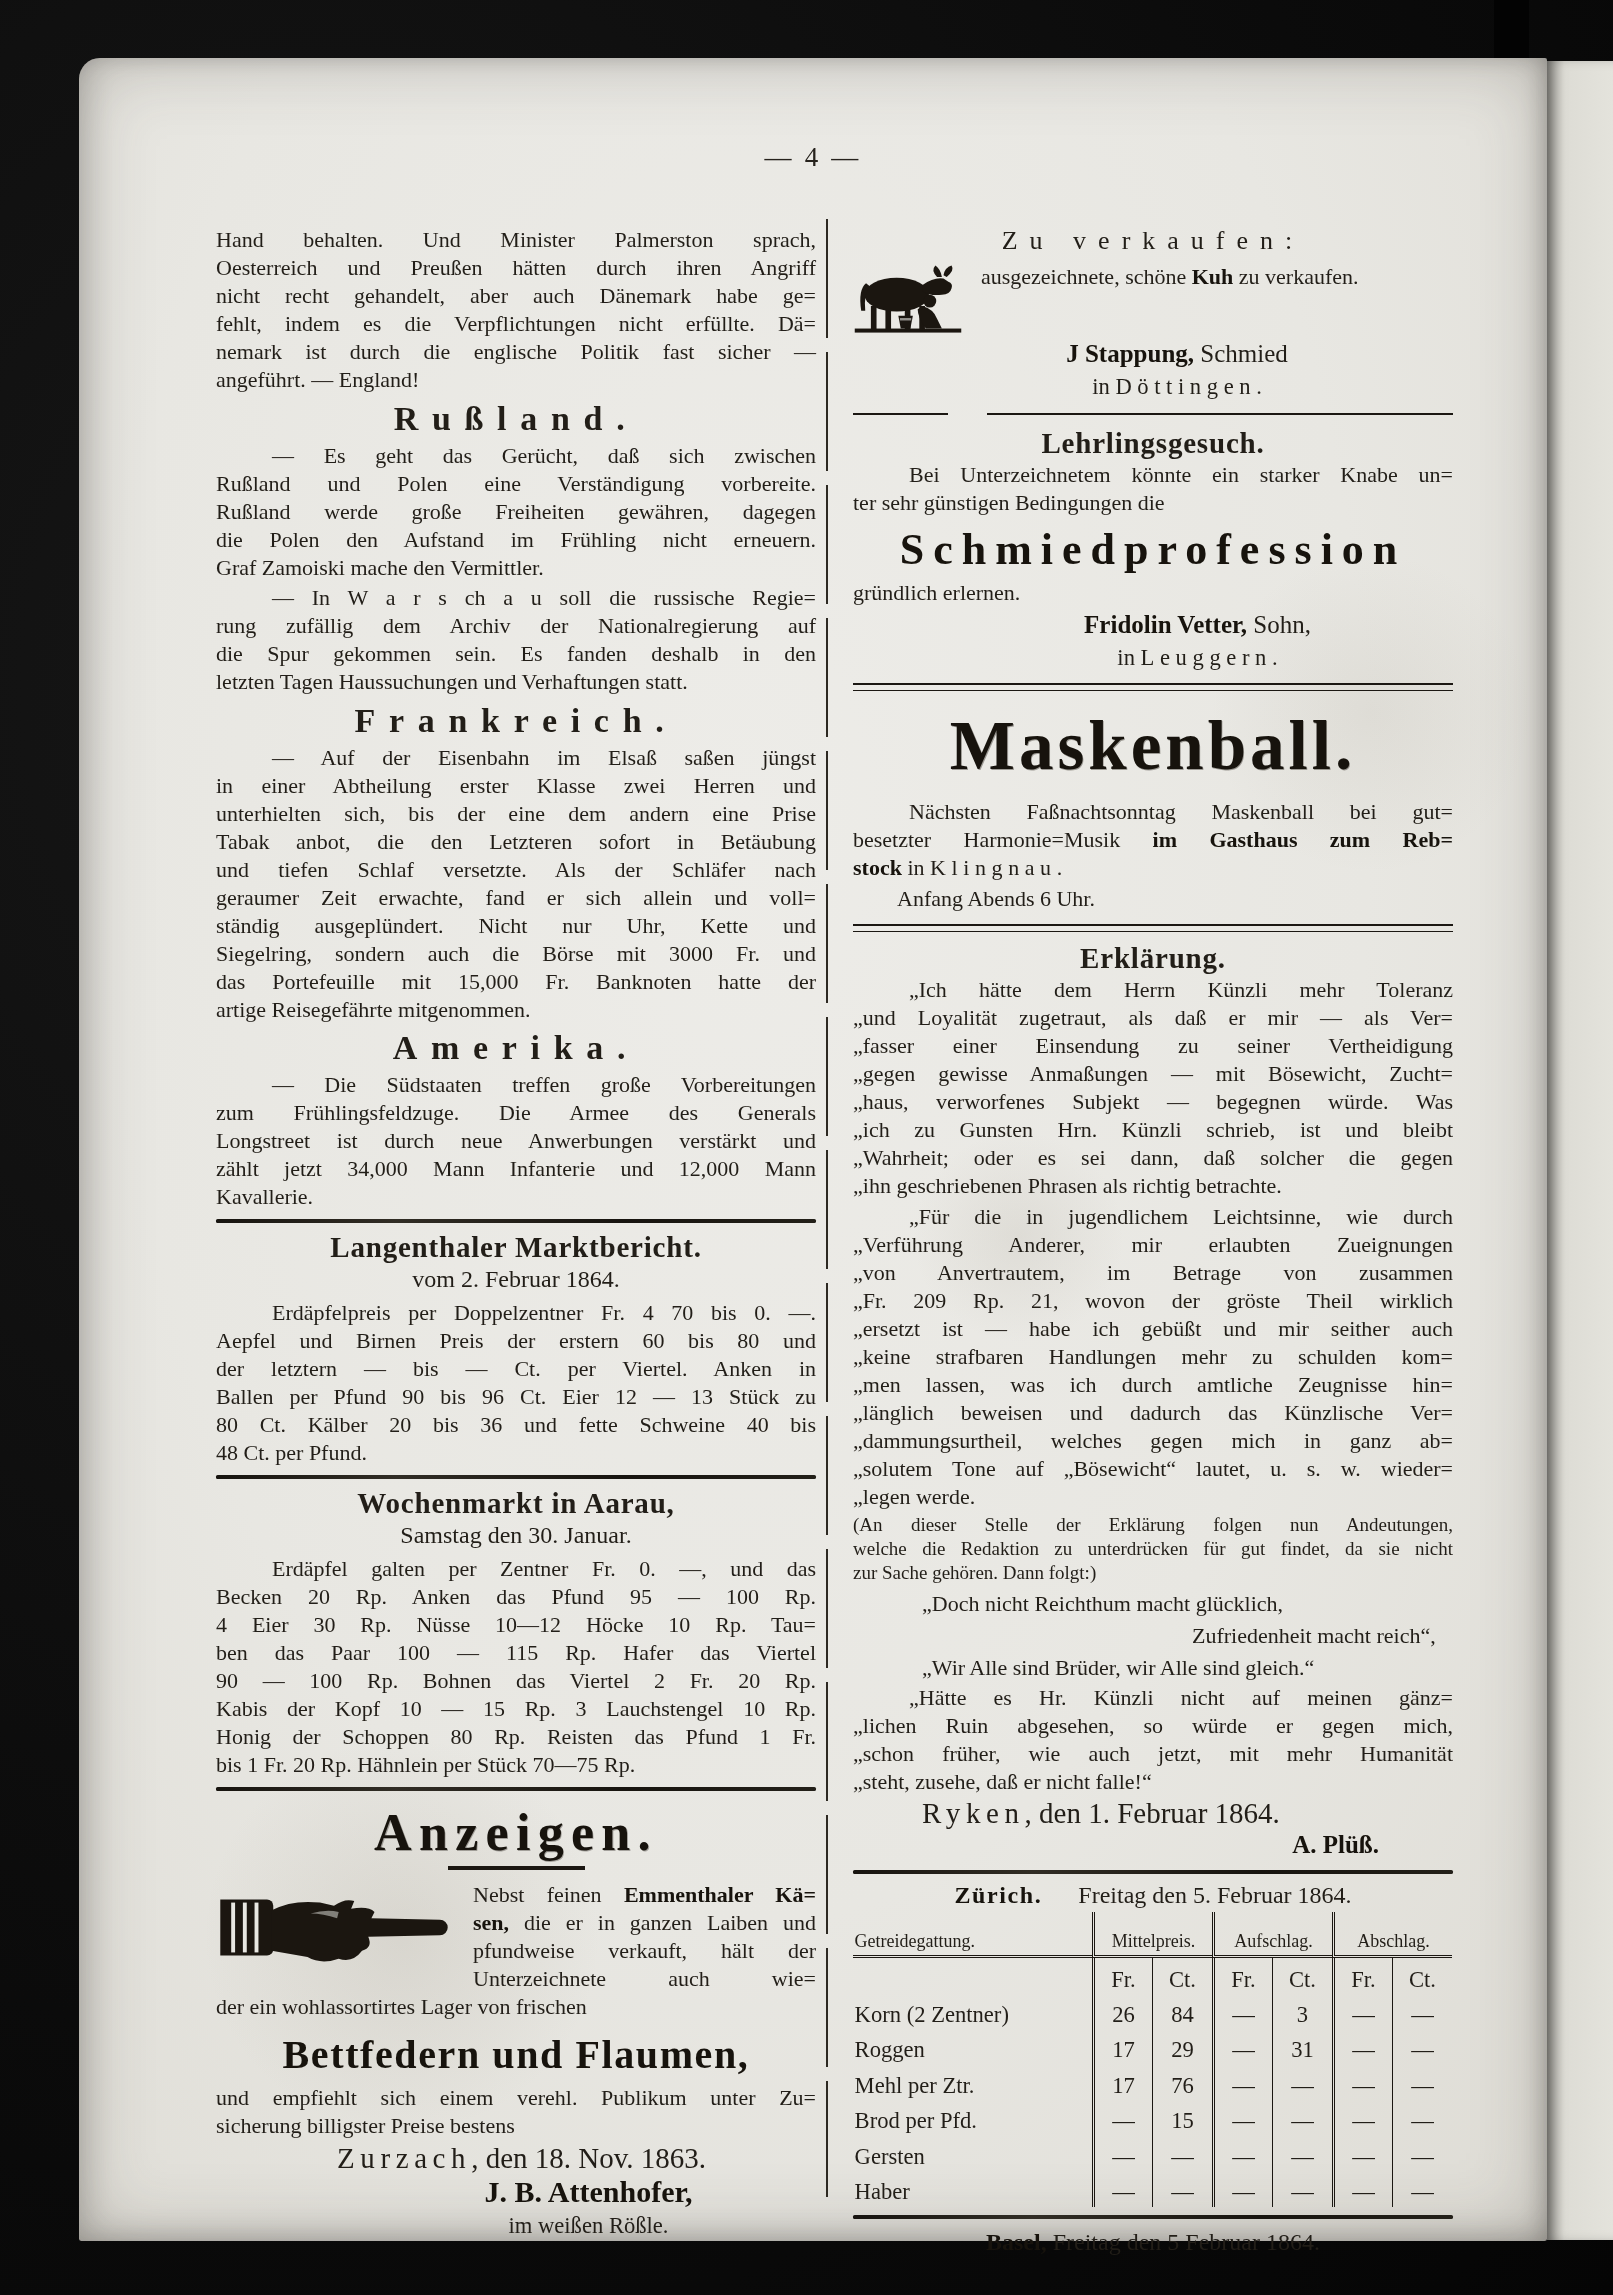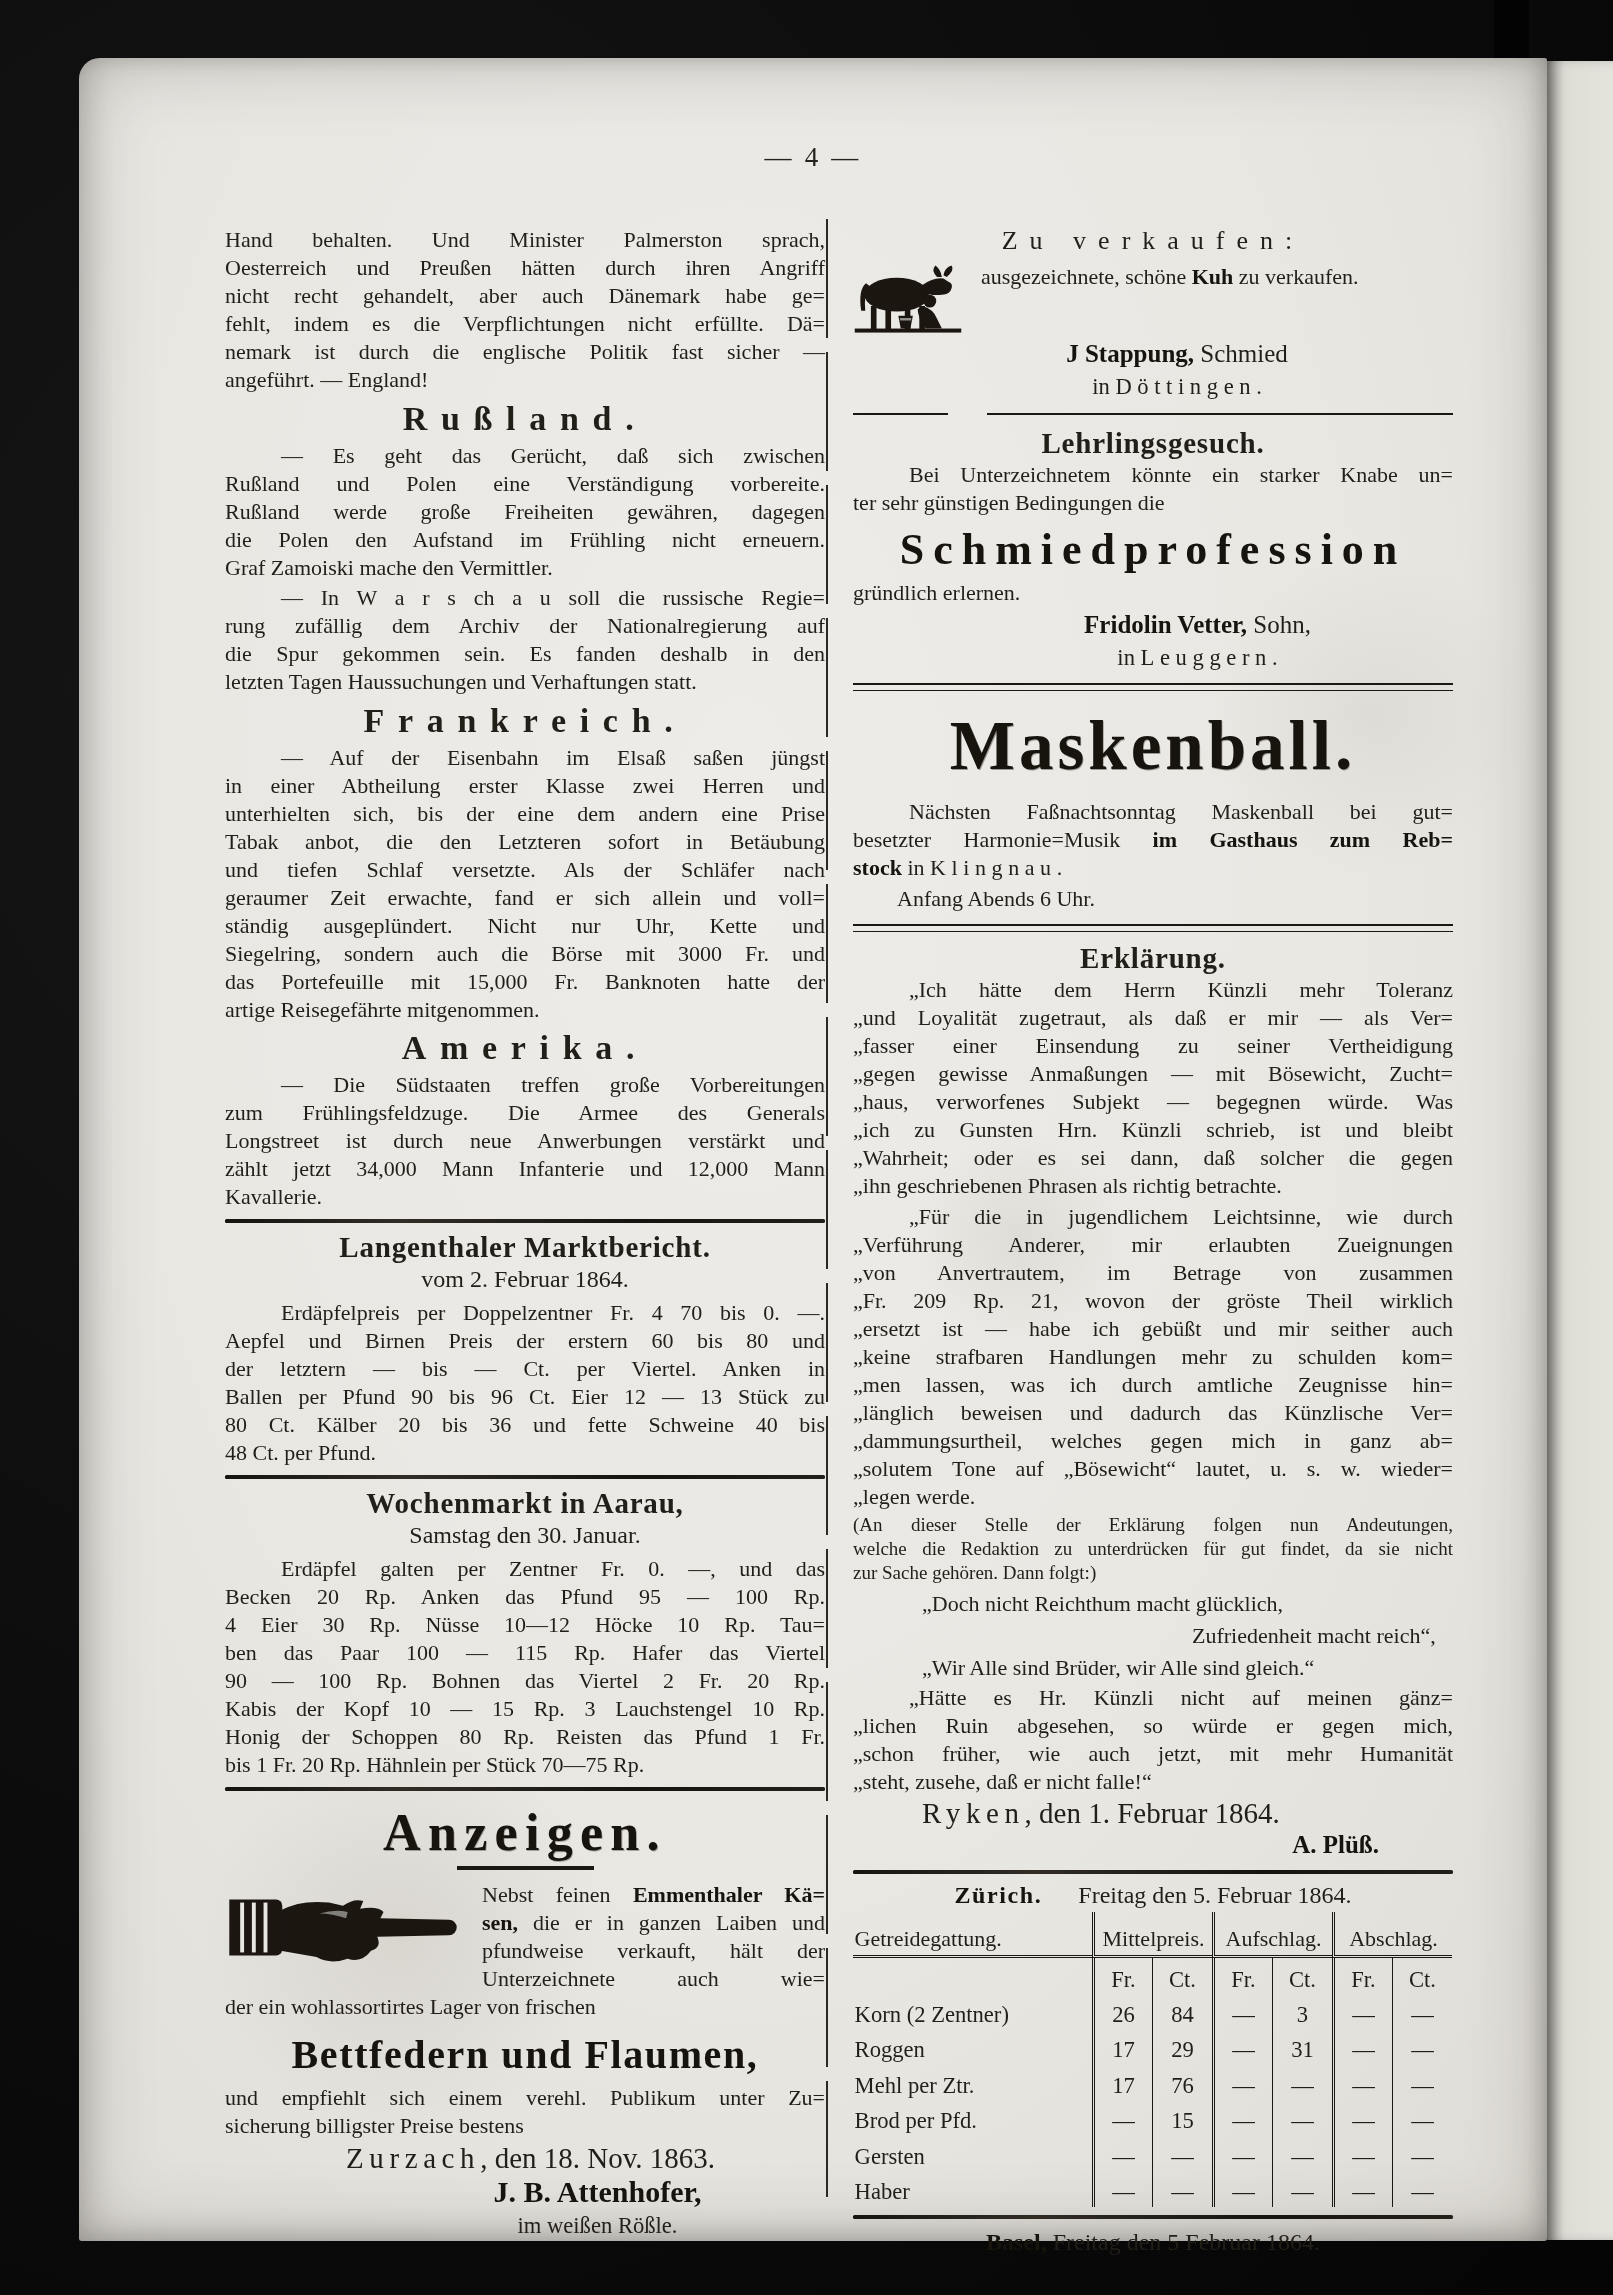--- a/index.html
+++ b/index.html
@@ -27,21 +27,21 @@
   #nextpage{
     position:absolute;left:1547px;top:61px;width:66px;height:2179px;
     background:linear-gradient(90deg,#b7b5ae 0,#dddcd5 26%,#e4e3dc 100%);
     box-shadow: inset 11.3px 0 14.5px -8px rgba(0,0,0,.6);
   }
   #pagenum{position:absolute;top:84px;left:0;width:100%;text-align:center;
     font-size:27px;letter-spacing:3.2px;color:#26221c;}
   #divider{position:absolute;left:747px;top:161px;width:2.4px;height:1978px;
     background:repeating-linear-gradient(180deg,#2d2922 0 119px, rgba(0,0,0,0) 119px 133px);}
   .col{position:absolute;top:168px;width:600px;}
-  #col-left{left:146px;}
+  #col-left{left:137px;}
   #col-right{left:774px;}
 
   
   .jl{font-size:22px;line-height:28px;text-align:justify;text-align-last:justify;}
   .jl.endl{text-align-last:left;}
   .jl.ind{padding-left:56px;}
   .para{margin:0 0 2.4px 0;}
   .para.small .jl{font-size:19px;line-height:24px;}
   .ln{font-size:22px;line-height:30px;}
   .vln{line-height:32px;}
@@ -87,21 +87,21 @@
   
   .mtable{margin:3.2px 0 0;}
   .ttitle{text-align:center;font-size:24px;margin:1.6px 0 3.2px;}
   .tcity{letter-spacing:1.6px;}
   .tgrid{display:grid;grid-template-columns:239px repeat(6,60px);}
   .tc{display:flex;align-items:flex-end;justify-content:center;font-size:22.6px;padding-bottom:2.4px;}
   .tlab,.lab{justify-content:flex-start;padding-left:1.6px;}
   .hb{border-bottom:3.2px double #1b1712;}
   .bl-d{border-left:3.2px double #1b1712;}
   .bl-s{border-left:0.8px solid #1b1712;}
-  .th{height:40px;font-size:22px;}
+  .th{height:40px;font-size:18px;}
   .tsub{height:35px;}
   .tval,.tlab{height:33px;}
 
   
   .basel{margin-top:9.7px;}
   .btitle{text-align:center;font-size:24px;margin:1.6px 0 6.5px;}
 </style>
 </head>
 <body>
 

